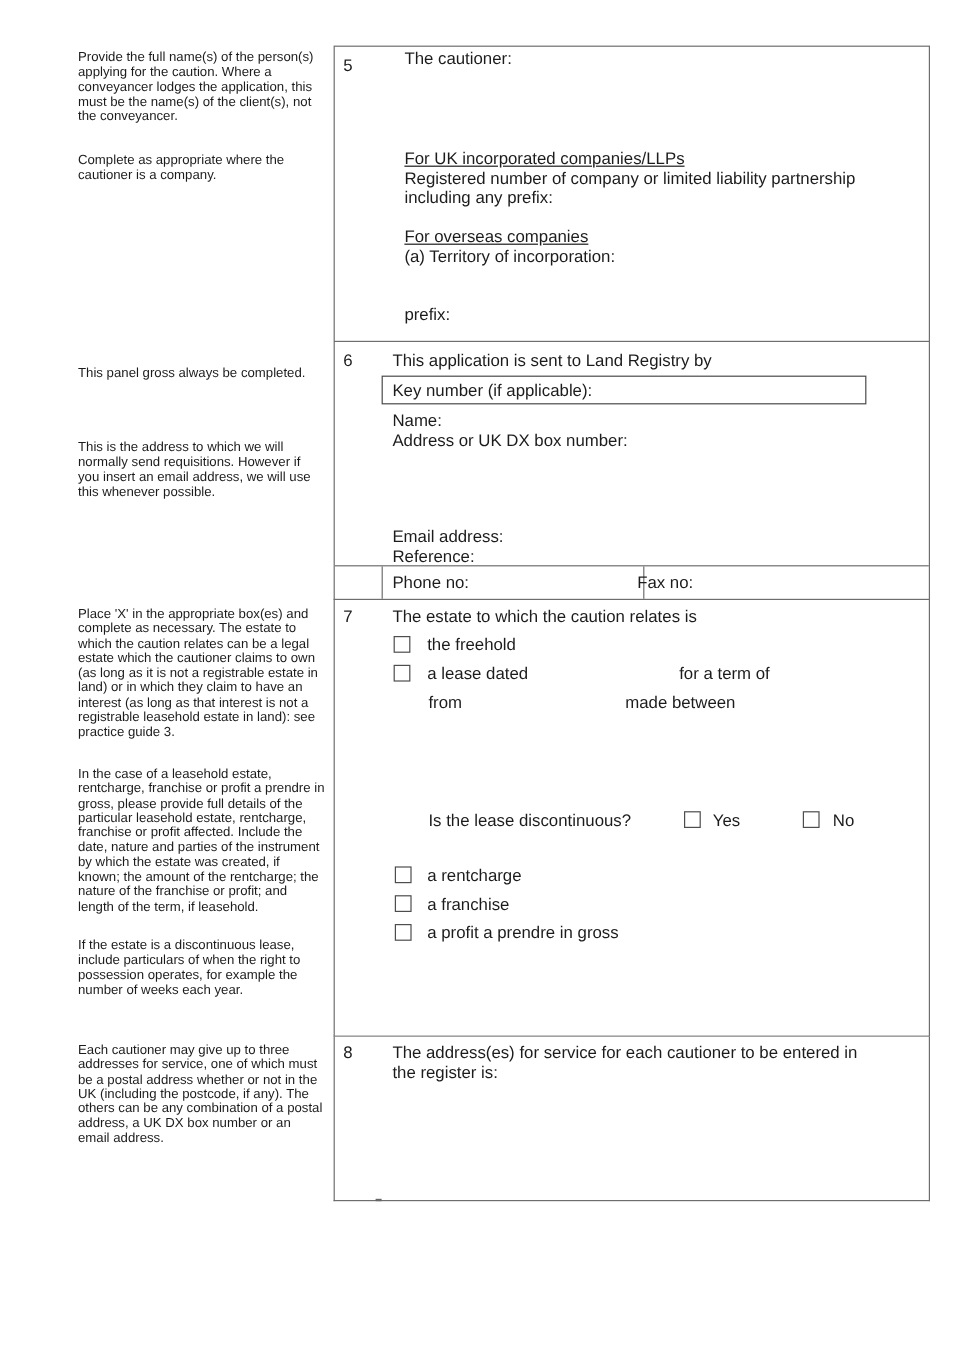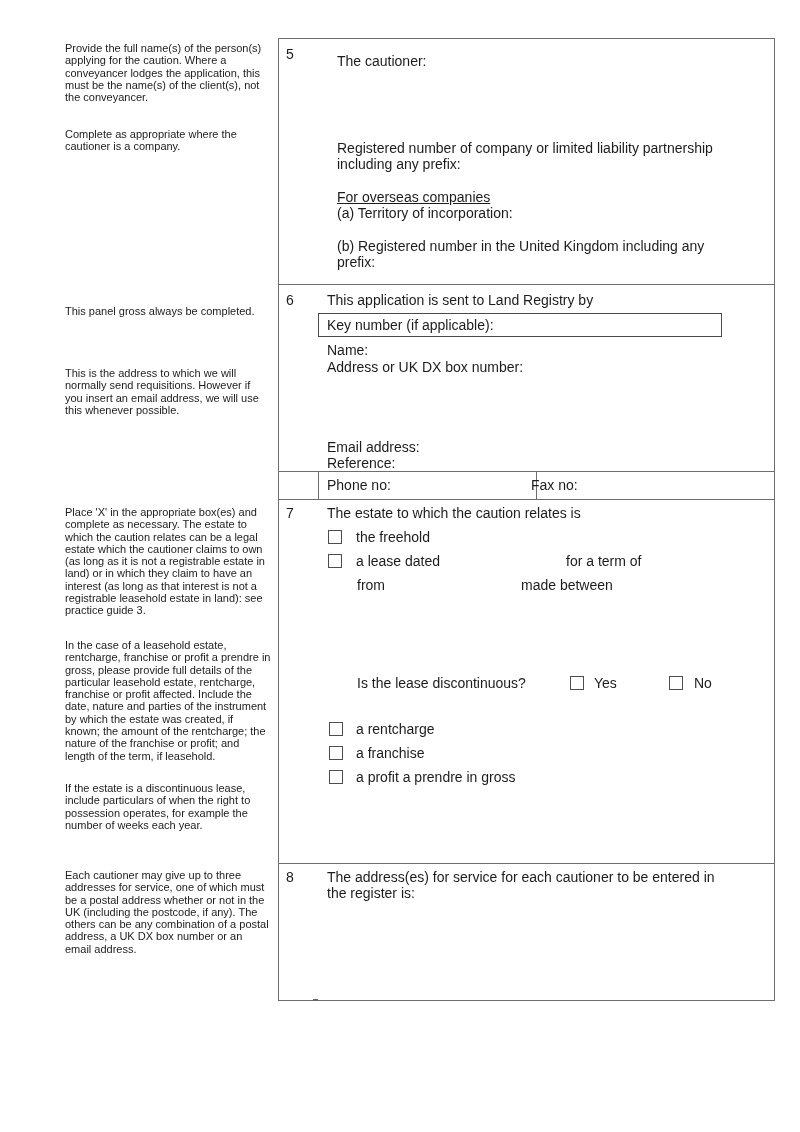--- a/index.html
+++ b/index.html
@@ -28,26 +28,26 @@
   <div class="note" style="top:128px">Complete as appropriate where the cautioner is a company.</div>
   <div class="note" style="top:305px">This panel gross always be completed.</div>
   <div class="note" style="top:367px">This is the address to which we will normally send requisitions. However if you insert an email address, we will use this whenever possible.</div>
   <div class="note" style="top:506px">Place 'X' in the appropriate box(es) and complete as necessary. The estate to which the caution relates can be a legal estate which the cautioner claims to own (as long as it is not a registrable estate in land) or in which they claim to have an interest (as long as that interest is not a registrable leasehold estate in land): see practice guide 3.</div>
   <div class="note" style="top:639px">In the case of a leasehold estate, rentcharge, franchise or profit a prendre in gross, please provide full details of the particular leasehold estate, rentcharge, franchise or profit affected. Include the date, nature and parties of the instrument by which the estate was created, if known; the amount of the rentcharge; the nature of the franchise or profit; and length of the term, if leasehold.</div>
   <div class="note" style="top:782px">If the estate is a discontinuous lease, include particulars of when the right to possession operates, for example the number of weeks each year.</div>
   <div class="note" style="top:869px">Each cautioner may give up to three addresses for service, one of which must be a postal address whether or not in the UK (including the postcode, if any). The others can be any combination of a postal address, a UK DX box number or an email address.</div>
 
   <div class="panel first" style="top:38px;height:247px">
     <div class="pt" style="left:7px;top:7px">5</div>
-    <div class="pt" style="left:58px;top:14px">The cautioner:</div>
+    <div class="pt" style="left:58px;top:1px">The cautioner:</div>
+    <div class="pt u" style="left:58px;top:85px">For UK incorporated companies/LLPs</div>
     <div class="pt" style="left:58px;top:101px">Registered number of company or limited liability partnership</div>
     <div class="pt" style="left:58px;top:117px">including any prefix:</div>
     <div class="pt u" style="left:58px;top:150px">For overseas companies</div>
     <div class="pt" style="left:58px;top:166px">(a) Territory of incorporation:</div>
-    <div class="pt" style="left:58px;top:199px">(b) Registered number in the United Kingdom including any</div>
     <div class="pt" style="left:58px;top:215px">prefix:</div>
   </div>
 
   <div class="panel" style="top:285px;height:215px">
     <div class="pt" style="left:7px;top:7px">6</div>
     <div class="pt" style="left:48px;top:7px">This application is sent to Land Registry by</div>
     <div class="keybox">
       <span class="lbl">Key number (if applicable):</span>
     </div>
     <div class="pt" style="left:48px;top:57px">Name:</div>

